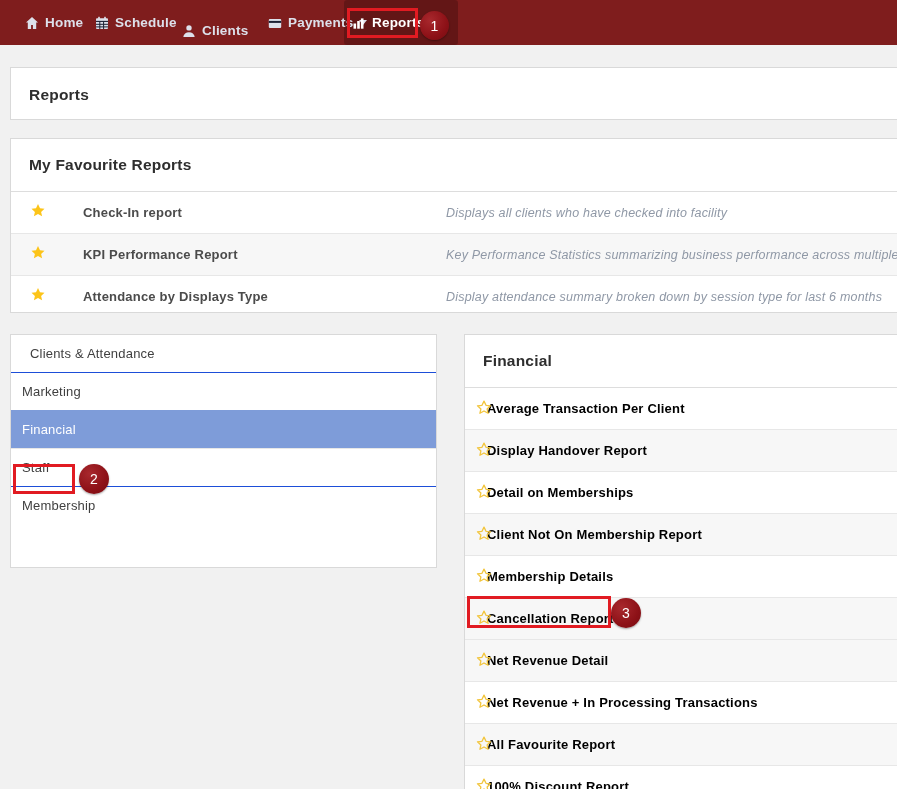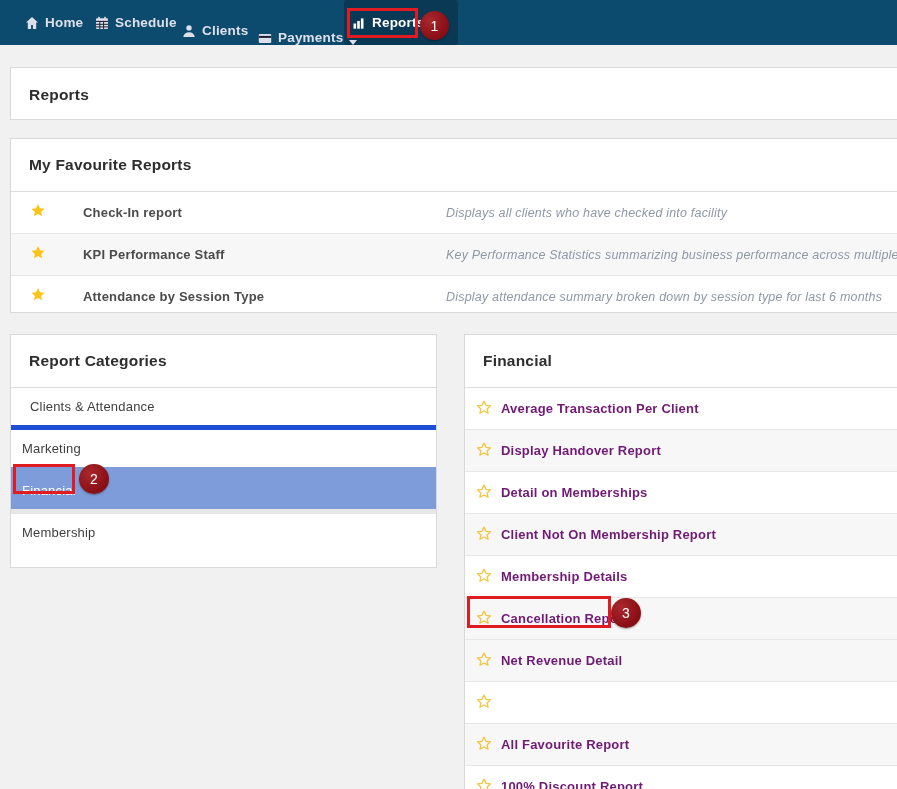--- a/index.html
+++ b/index.html
@@ -5,21 +5,21 @@
   html,body{margin:0;padding:0;}
   body{
     width:897px;height:789px;position:relative;overflow:hidden;
     background:#f1f1f1;
     font-family:"Liberation Sans","DejaVu Sans",sans-serif;
     -webkit-font-smoothing:antialiased;
   }
   
   .navbar{
     position:absolute;left:0;top:0;width:897px;height:45px;
-    background:#0c4a6e;z-index:5;
+    background:#7f1d1d;z-index:5;
   }
   .nav-active-bg{
     position:absolute;left:344px;top:0;width:114px;height:45px;
     background:rgba(0,0,0,0.22);border-radius:3px;z-index:1;
   }
   .nav-item{
     position:absolute;top:0;height:45px;display:flex;align-items:center;
     color:#dde0ea;font-size:13.5px;font-weight:600;cursor:pointer;
     text-decoration:none;z-index:2;letter-spacing:.2px;
   }
@@ -57,42 +57,42 @@
   #fav-list .name{
     margin-left:72px;font-size:13px;font-weight:700;color:#4b4b4b;letter-spacing:.2px;
   }
   #fav-list .desc{
     position:absolute;left:435px;font-size:12.5px;font-style:italic;
     color:#8f98a6;white-space:nowrap;letter-spacing:.2px;
   }
   
   #cat-list li{
     height:37px;line-height:37px;padding-left:11px;
-    border-top:5px solid #1d4ed8;font-size:13px;color:#3f3f3f;
+    border-top:1px solid #1d4ed8;font-size:13px;color:#3f3f3f;
     cursor:pointer;letter-spacing:.2px;
   }
   #cat-list li:first-child{border-top:none;margin-left:8px;}
   #cat-list li.selected{
     background:#7e9cd9;color:#ffffff;border-top-color:#7e9cd9;
   }
   #cat-list li.selected + li{border-top-color:#e7e7e7;}
   
   #fin-list li{
     position:relative;height:41px;display:flex;align-items:center;
     border-top:1px solid #e7e7e7;cursor:pointer;
   }
   #fin-list li:first-child{border-top:none;}
   #fin-list li:nth-child(2),
   #fin-list li:nth-child(4),
   #fin-list li:nth-child(6),
   #fin-list li:nth-child(7),
   #fin-list li:nth-child(9){background:#f7f7f7;}
   #fin-list .star{position:absolute;left:11px;top:12px;}
   #fin-list .name{
-    margin-left:36px;font-size:13px;font-weight:700;color:#701a75;letter-spacing:.2px;
+    margin-left:22px;font-size:13px;font-weight:700;color:#000000;letter-spacing:.2px;
   }
   
   .anno-box{
     position:absolute;border:3px solid #e11b22;z-index:40;
     pointer-events:none;box-sizing:border-box;
   }
   .anno-badge{
     position:absolute;width:30px;height:30px;border-radius:50%;
     background:radial-gradient(circle at 35% 32%,#a8282d 0%,#8d1117 60%,#750b11 100%);
     color:#ffffff;font-size:14px;font-weight:400;z-index:41;
@@ -131,21 +131,21 @@
         </svg>
         <span>Schedule</span>
       </a>
       <a class="nav-item" style="left: 182px; margin-top: 8px;">
         <svg width="14" height="14" viewBox="0 0 14 14">
           <circle cx="7" cy="3.9" r="2.7" fill="currentColor"></circle>
           <path fill="currentColor" d="M1.3 13c.3-3.1 2.7-4.7 5.7-4.7s5.4 1.6 5.7 4.7z"></path>
         </svg>
         <span>Clients</span>
       </a>
-      <a class="nav-item" style="left: 258px; align-items: flex-end;">
+      <a class="nav-item" style="left: 268px;">
         <svg width="14" height="14" viewBox="0 0 14 14">
           <rect x="0.8" y="3" width="12.4" height="9" rx="1" fill="currentColor"></rect>
           <rect x="0.8" y="4.9" width="12.4" height="2" fill="#1b2033"></rect>
         </svg>
         <span>Payments</span>
         <span class="caret"></span>
       </a>
       <a class="nav-item active" style="left: 352px;">
         <svg width="14" height="14" viewBox="0 0 14 14">
           <rect x="1.5" y="7.5" width="2.6" height="5.2" fill="currentColor"></rect>
@@ -168,39 +168,39 @@
         <svg width="16" height="16" viewBox="0 0 16 16" class="star">
           <path d="M8 1.1l2 4.2 4.5.5-3.4 3.1 1 4.4L8 11l-4.1 2.3 1-4.4L1.5 5.8l4.5-.5z" fill="#fcc419"></path>
         </svg>
         <span class="name">Check-In report</span>
         <span class="desc">Displays all clients who have checked into facility</span>
       </li>
       <li>
         <svg width="16" height="16" viewBox="0 0 16 16" class="star">
           <path d="M8 1.1l2 4.2 4.5.5-3.4 3.1 1 4.4L8 11l-4.1 2.3 1-4.4L1.5 5.8l4.5-.5z" fill="#fcc419"></path>
         </svg>
-        <span class="name">KPI Performance Staff</span>
+        <span class="name">KPI Performance Report</span>
         <span class="desc">Key Performance Statistics summarizing business performance across multiple business rep</span>
       </li>
       <li>
         <svg width="16" height="16" viewBox="0 0 16 16" class="star">
           <path d="M8 1.1l2 4.2 4.5.5-3.4 3.1 1 4.4L8 11l-4.1 2.3 1-4.4L1.5 5.8l4.5-.5z" fill="#fcc419"></path>
         </svg>
-        <span class="name">Attendance by Session Type</span>
+        <span class="name">Attendance by Displays Type</span>
         <span class="desc">Display attendance summary broken down by session type for last 6 months</span>
       </li>
     </ul>
 </section>
 
 <section class="card" id="categories-card">
-  <div class="card-header">Report Categories</div>
   <ul class="rows" id="cat-list">
       <li>Clients &amp; Attendance</li>
       <li>Marketing</li>
       <li class="selected">Financial</li>
+      <li>Staff</li>
       <li>Membership</li>
     </ul>
 </section>
 
 <section class="card" id="financial-card">
   <div class="card-header">Financial</div>
   <ul class="rows" id="fin-list">
       <li>
         <svg width="16" height="16" viewBox="0 0 16 16" class="star">
           <path d="M8 1.1l2 4.2 4.5.5-3.4 3.1 1 4.4L8 11l-4.1 2.3 1-4.4L1.5 5.8l4.5-.5z" fill="none" stroke="#f2c53d" stroke-width="1.3" stroke-linejoin="round"></path>
@@ -240,20 +240,21 @@
       <li>
         <svg width="16" height="16" viewBox="0 0 16 16" class="star">
           <path d="M8 1.1l2 4.2 4.5.5-3.4 3.1 1 4.4L8 11l-4.1 2.3 1-4.4L1.5 5.8l4.5-.5z" fill="none" stroke="#f2c53d" stroke-width="1.3" stroke-linejoin="round"></path>
         </svg>
         <span class="name">Net Revenue Detail</span>
       </li>
       <li>
         <svg width="16" height="16" viewBox="0 0 16 16" class="star">
           <path d="M8 1.1l2 4.2 4.5.5-3.4 3.1 1 4.4L8 11l-4.1 2.3 1-4.4L1.5 5.8l4.5-.5z" fill="none" stroke="#f2c53d" stroke-width="1.3" stroke-linejoin="round"></path>
         </svg>
+        <span class="name">Net Revenue + In Processing Transactions</span>
       </li>
       <li>
         <svg width="16" height="16" viewBox="0 0 16 16" class="star">
           <path d="M8 1.1l2 4.2 4.5.5-3.4 3.1 1 4.4L8 11l-4.1 2.3 1-4.4L1.5 5.8l4.5-.5z" fill="none" stroke="#f2c53d" stroke-width="1.3" stroke-linejoin="round"></path>
         </svg>
         <span class="name">All Favourite Report</span>
       </li>
       <li>
         <svg width="16" height="16" viewBox="0 0 16 16" class="star">
           <path d="M8 1.1l2 4.2 4.5.5-3.4 3.1 1 4.4L8 11l-4.1 2.3 1-4.4L1.5 5.8l4.5-.5z" fill="none" stroke="#f2c53d" stroke-width="1.3" stroke-linejoin="round"></path>

